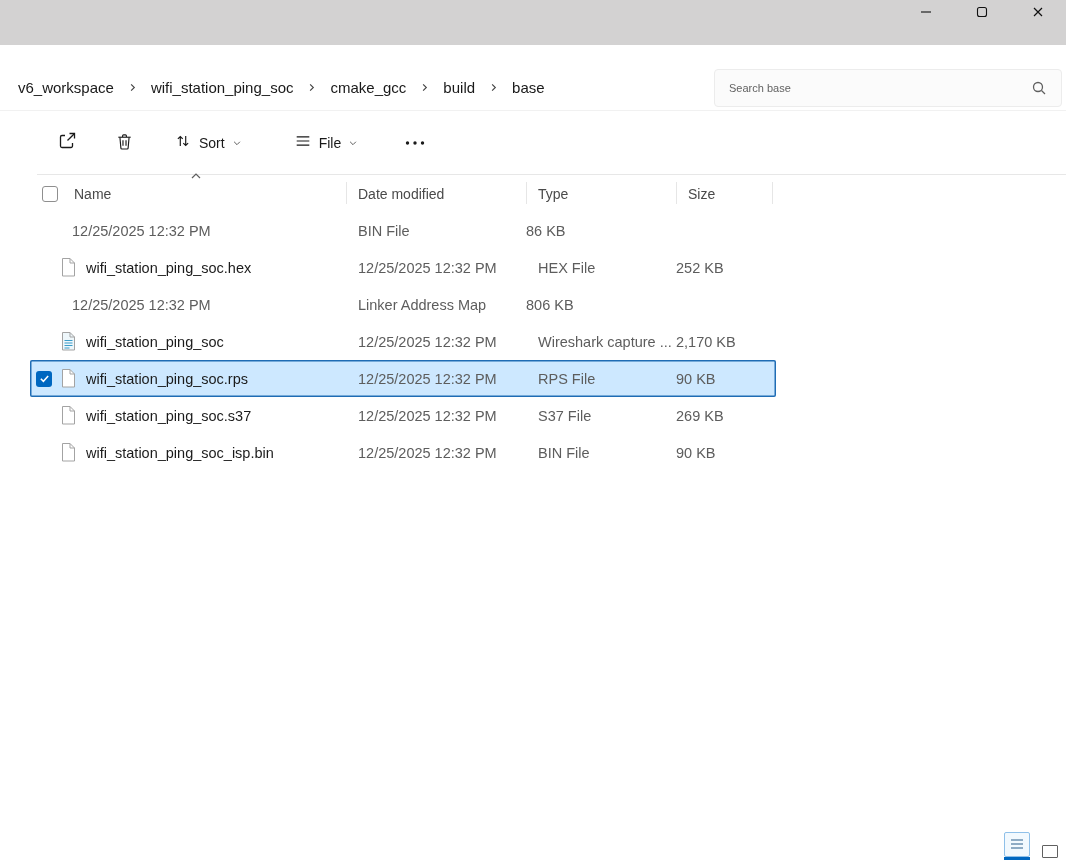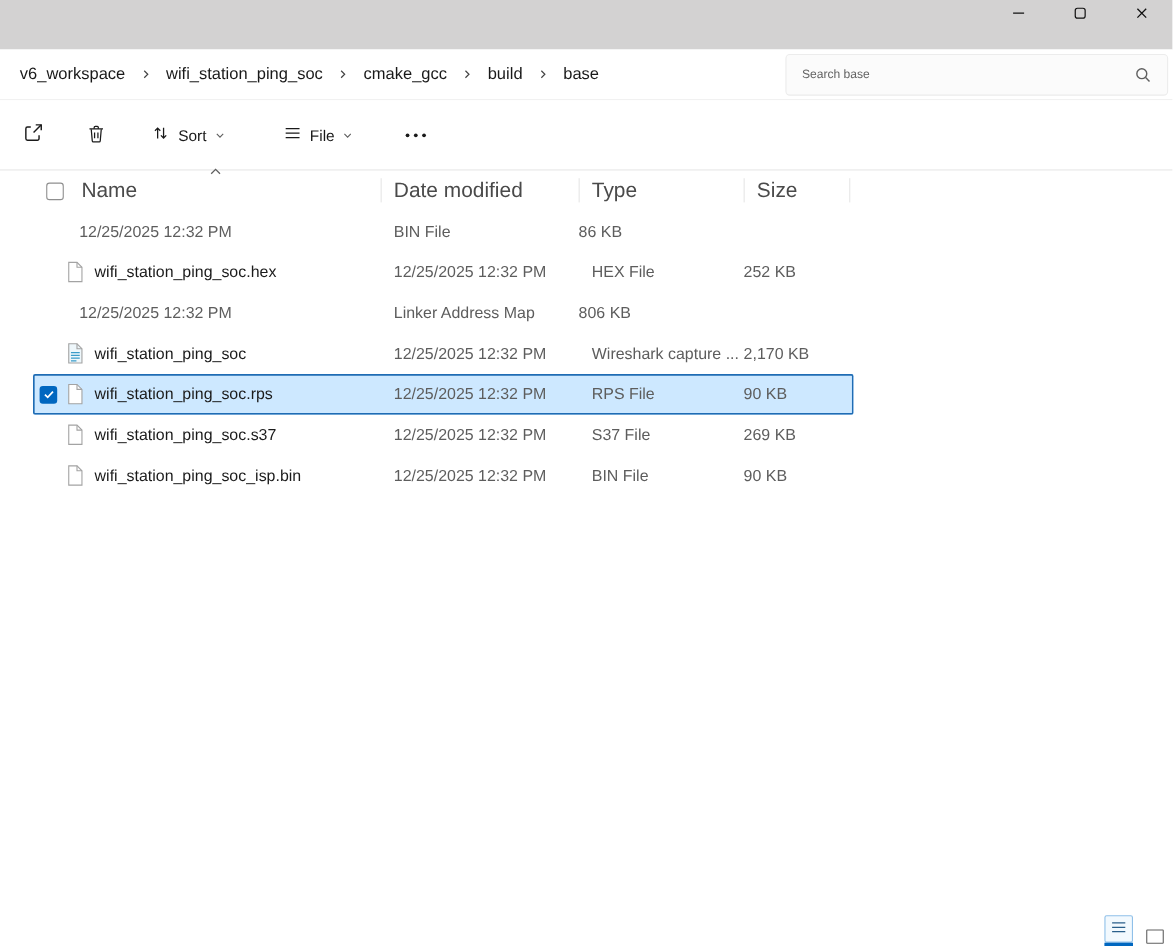--- a/index.html
+++ b/index.html
@@ -11,45 +11,45 @@
     font-family: "Liberation Sans", "DejaVu Sans", sans-serif;
     color: #1b1b1b;
   }
 
   
   .titlebar { height:45px; background:#d3d2d2; position:relative; }
   .win-controls { position:absolute; top:0; right:0; display:flex; }
   .win-btn { width:56px; height:24px; display:flex; align-items:center; justify-content:center; cursor:default; }
 
   
-  .addressbar { height:46px; background:#fff; display:flex; align-items:center; padding-left:8px; position:relative; border-bottom:1px solid #f1f1f1; }
+  .addressbar { height:46px; background:#fff; display:flex; align-items:center; padding-left:8px; position:relative; border-bottom:1px solid #f1f1f1;margin-top:20px; }
   .crumb { font-size:15px; color:#191919; padding:6px 10px; white-space:nowrap; border-radius:4px; }
   .crumb-sep { display:flex; align-items:center; margin:0 3px; }
 
   .searchbox { position:absolute; right:4px; top:4px; width:348px; height:38px; background:#fbfbfb; border:1px solid #ececec; border-radius:4px; display:flex; align-items:center; }
   .searchbox input { border:none; outline:none; background:transparent; flex:1; font-size:11px; padding:0 14px; color:#333; font-family:inherit; }
   .searchbox input::placeholder { color:#636363; }
   .search-icon { margin-right:14px; display:flex; }
 
   
-  .toolbar { height:64px; background:#fff; display:flex; align-items:center; padding-left:10px; border-bottom:1px solid #e7e7e7; }
+  .toolbar { height:64px; background:#fff; display:flex; align-items:center; padding-left:10px; border-bottom:1px solid #e7e7e7;margin-left:37px; }
   .tb-btn { display:flex; align-items:center; gap:7px; font-size:14px; color:#191919; padding:8px; border-radius:4px; }
   .tb-icon-btn { padding:8px 10px; }
   #trash-btn { margin-left:18px; }
   #sort-btn  { margin-left:22px; }
   #view-btn  { margin-left:36px; }
   #more-btn  { margin-left:28px; }
 
   
   .filearea { position:relative; }
   .table-head {
     margin-left:30px; width:746px; height:37px;
     display:grid; grid-template-columns:30px 286px 180px 150px 96px;
     align-items:center; position:relative;
-    font-size:19px; color:#4a4a4a;
+    font-size:14px; color:#4a4a4a;
   }
   .head-name { padding-left:14px; }
   .head-col  { padding-left:12px; }
   .head-size { padding-left:12px; }
   .vline { position:absolute; width:1px; height:22px; top:7px; background:#e6e6e6; }
   .sort-caret { position:absolute; left:160px; top:-3px; display:flex; }
 
   .row {
     margin-left:30px; width:746px; height:37px;
     display:grid; grid-template-columns:30px 286px 180px 150px 96px;

